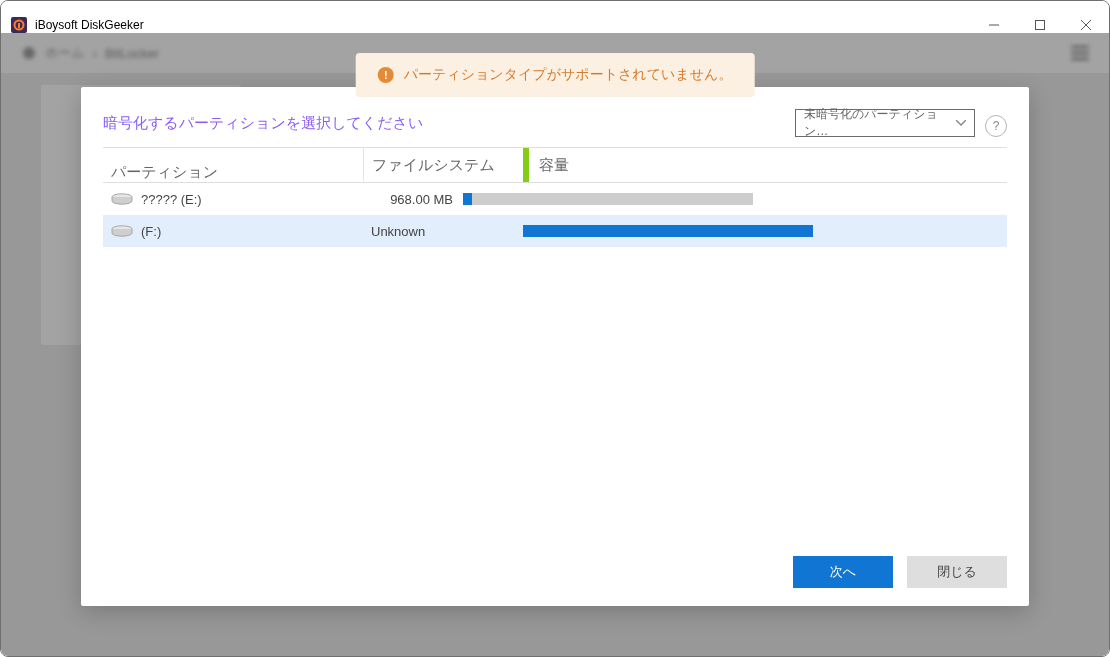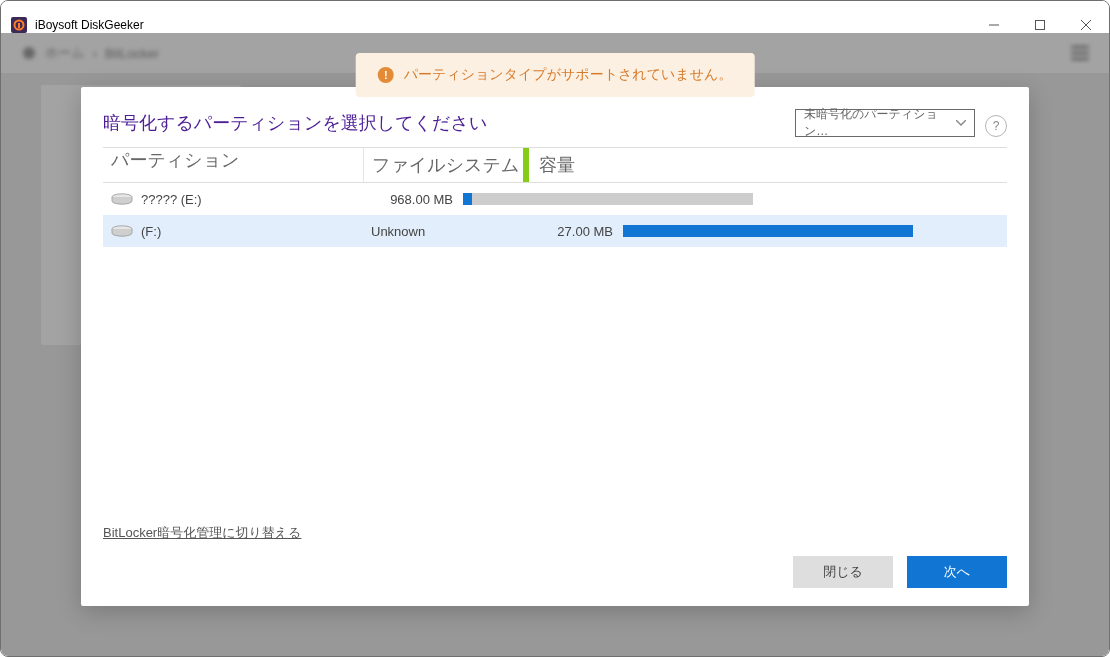--- a/index.html
+++ b/index.html
@@ -27,26 +27,26 @@
   .scrim { position: absolute; top: 32px; left: 0; right: 0; bottom: 0; background: rgba(50,50,50,0.45); }
 
   
   .modal { position: absolute; left: 80px; right: 80px; top: 86px; bottom: 50px; background: #fff; border-radius: 2px; box-shadow: 0 6px 24px rgba(0,0,0,.2); display: flex; flex-direction: column; padding: 22px 22px 18px; }
 
   
   .toast { position: absolute; top: 52px; left: 50%; transform: translateX(-50%); background: #fbf0e1; color: #d77a2b; height: 44px; display: flex; align-items: center; gap: 10px; padding: 0 22px; border-radius: 4px; font-size: 14px; z-index: 5; }
   .toast .dot { width: 16px; height: 16px; border-radius: 50%; background: #e38b36; color: #fff; display: flex; align-items: center; justify-content: center; font-size: 11px; font-weight: bold; }
 
   .modal-header { display: flex; align-items: center; justify-content: space-between; margin-bottom: 10px; }
-  .modal-title { font-size: 18px; color: #4c1d95; }
+  .modal-title { font-size: 15px; color: #8b5cf6; }
   .header-right { display: flex; align-items: flex-end; gap: 10px; }
   .dropdown { border: 1px solid #6a6a6a; height: 28px; width: 180px; display: flex; align-items: center; justify-content: space-between; padding: 0 8px; font-size: 12px; color: #666; }
   .help-circle { width: 22px; height: 22px; border: 1px solid #b5b5b5; border-radius: 50%; color: #888; display: flex; align-items: center; justify-content: center; font-size: 12px; }
 
-  .thead { display: flex; border-top: 1px solid #dedede; border-bottom: 1px solid #dedede; height: 36px; align-items: flex-start; color: #666; font-size: 18px; }
+  .thead { display: flex; border-top: 1px solid #dedede; border-bottom: 1px solid #dedede; height: 36px; align-items: flex-end; color: #666; font-size: 15px; }
   .col-name { width: 260px; padding-left: 8px; }
   .col-fs   { width: 160px; border-left: 1px solid #e5e5e5; padding-left: 8px; height: 100%; display:flex; align-items:center; }
   .col-cap  { width: 100px; border-left: 6px solid #84cc16; padding-left: 10px; text-align: left; height:100%; display:flex; align-items:center;}
   .col-bar  { flex: 1; }
 
   .row { display: flex; align-items: center; height: 32px; font-size: 13px; color: #444; }
   .row .col-fs, .row .col-cap { border: none; }
   .row .col-cap { justify-content: flex-end; padding-right: 10px; }
   .row.selected { background: #e2eefb; }
   .disk-icon { width: 22px; height: 12px; margin-right: 8px; }
@@ -162,30 +162,28 @@
         </div>
         <div class="row selected">
     <div class="col-name" style="display:flex;align-items:center;">
             <svg class="disk-icon" viewBox="0 0 22 12">
               <ellipse cx="11" cy="4" rx="10" ry="3.2" fill="#e6e6e6" stroke="#999" stroke-width="0.8"></ellipse>
               <path d="M1 4 v4 a10 3.2 0 0 0 20 0 v-4" fill="#cfcfcf" stroke="#999" stroke-width="0.8"></path>
             </svg>
             <span>(F:)</span>
           </div>
     <div class="col-fs">Unknown</div>
-    <div class="col-cap">27.00 MB</div>
     <div class="col-bar">
             <div class="bar">
               <div class="fill" style="width:100%"></div>
             </div>
           </div>
         </div>
       </div>
 
     <div class="modal-footer">
-      <a class="link" href="#">BitLocker暗号化管理に切り替える</a>
       <div class="buttons">
+        <div class="btn primary">次へ</div>
         <div class="btn secondary">閉じる</div>
-        <div class="btn primary">次へ</div>
       </div>
     </div>
   </div>
 </div>
 
 </body></html>

